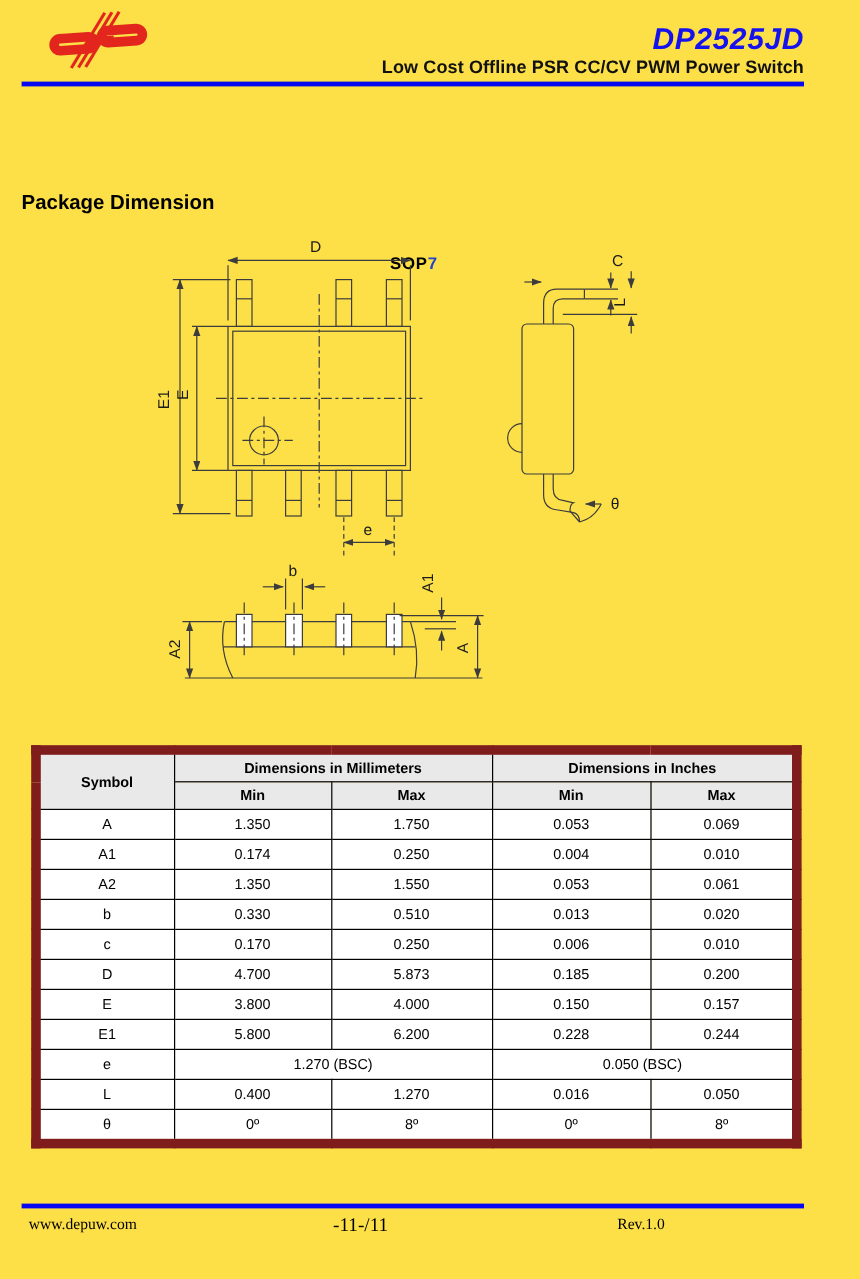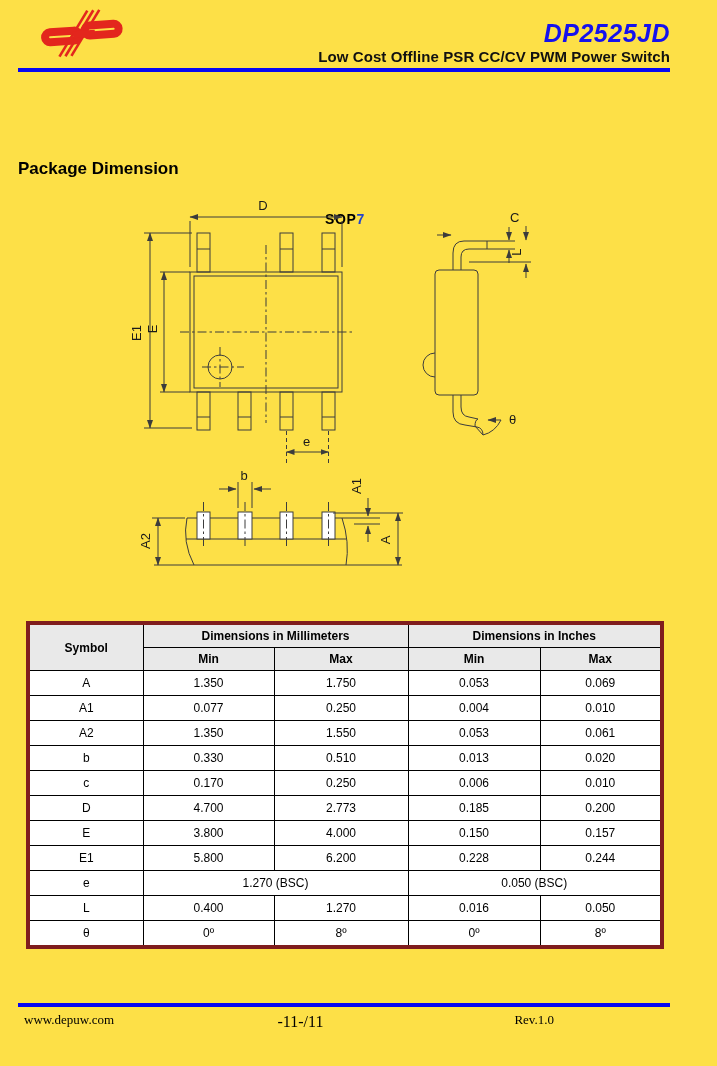--- a/index.html
+++ b/index.html
@@ -18,21 +18,21 @@
   .pkgname .pin7{color:#2244cc;}
   
   svg.drw{position:absolute;overflow:visible;}
   .ln{stroke:#3c3c3c;stroke-width:1;fill:none;}
   .wf{stroke:#3c3c3c;stroke-width:1;fill:#ffffff;}
   .dd{stroke:#3c3c3c;stroke-width:1;fill:none;stroke-dasharray:9 3 2.5 3;}
   .dsh{stroke:#3c3c3c;stroke-width:1;fill:none;stroke-dasharray:4 3;}
   svg text{font-family:"Liberation Sans",sans-serif;font-size:13px;fill:#1a1a1a;}
   
   table.dims{position:absolute;left:26px;top:621px;width:634px;border-collapse:collapse;
-             table-layout:fixed;border:4px solid #7f1d1d;}
+             table-layout:fixed;border:8px solid #7f1d1d;}
   table.dims th,table.dims td{border:1px solid #000;text-align:center;vertical-align:middle;
              font-size:12px;color:#000;padding:0;}
   table.dims thead th{background:#e9e9e9;font-weight:bold;height:22px;}
   table.dims tbody td{height:24px;font-weight:normal;background:#fff;}
   
   .footer{position:absolute;left:0;top:1012px;width:601px;height:20px;
           font-family:"Liberation Serif",serif;font-size:13px;color:#000;}
   .f-site{position:absolute;left:24px;top:0;}
   .f-page{position:absolute;left:0;width:100%;text-align:center;top:1px;font-size:16px;}
   .f-rev{position:absolute;right:47px;top:0;}
@@ -226,21 +226,21 @@
     <tbody>
       <tr>
         <td>A</td>
         <td>1.350</td>
         <td>1.750</td>
         <td>0.053</td>
         <td>0.069</td>
       </tr>
       <tr>
         <td>A1</td>
-        <td>0.077</td>
+        <td>0.174</td>
         <td>0.250</td>
         <td>0.004</td>
         <td>0.010</td>
       </tr>
       <tr>
         <td>A2</td>
         <td>1.350</td>
         <td>1.550</td>
         <td>0.053</td>
         <td>0.061</td>
@@ -255,21 +255,21 @@
       <tr>
         <td>c</td>
         <td>0.170</td>
         <td>0.250</td>
         <td>0.006</td>
         <td>0.010</td>
       </tr>
       <tr>
         <td>D</td>
         <td>4.700</td>
-        <td>2.773</td>
+        <td>5.873</td>
         <td>0.185</td>
         <td>0.200</td>
       </tr>
       <tr>
         <td>E</td>
         <td>3.800</td>
         <td>4.000</td>
         <td>0.150</td>
         <td>0.157</td>
       </tr>

